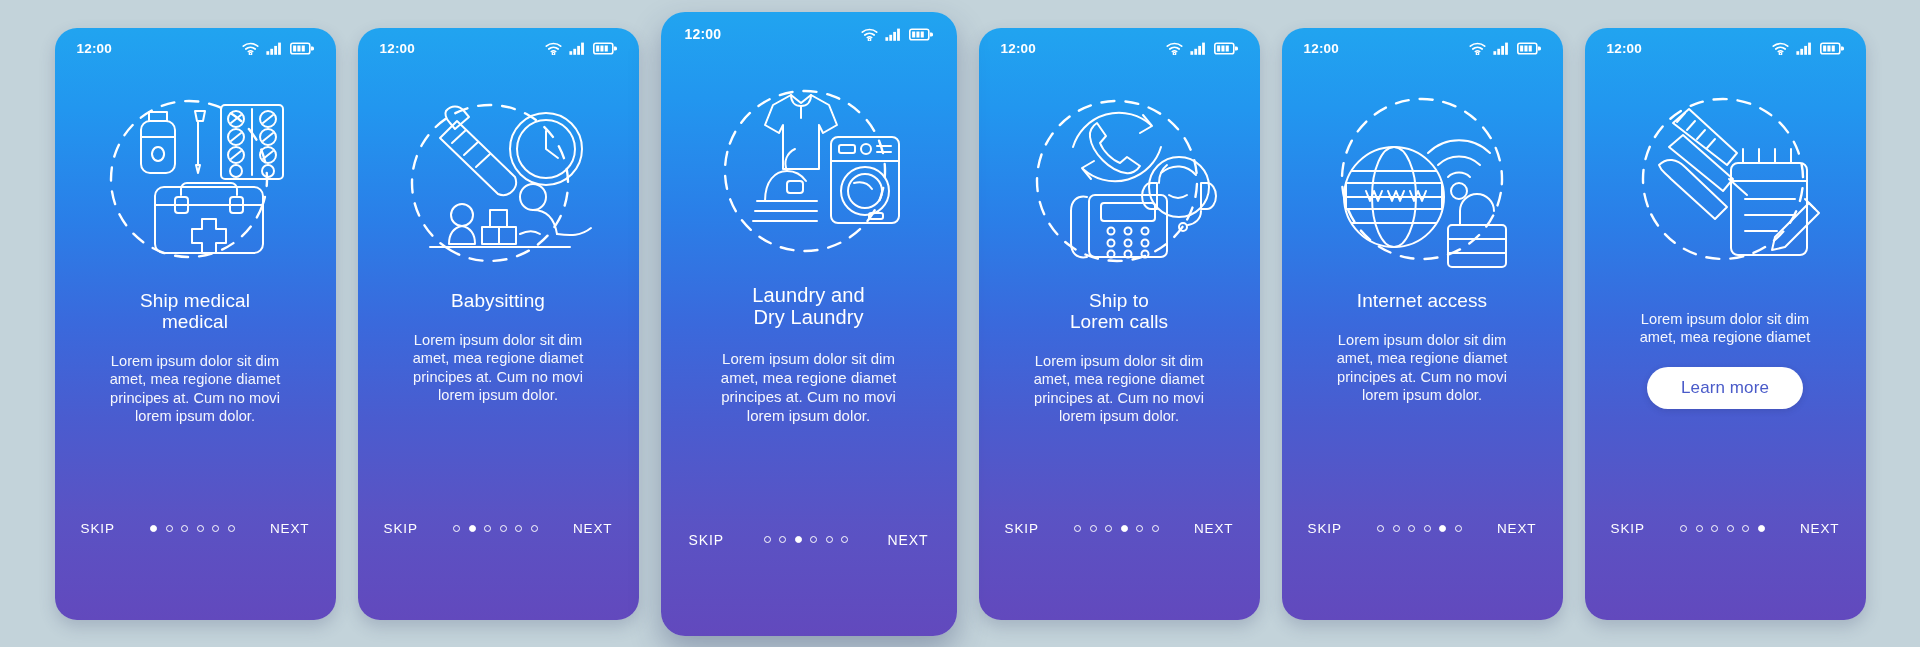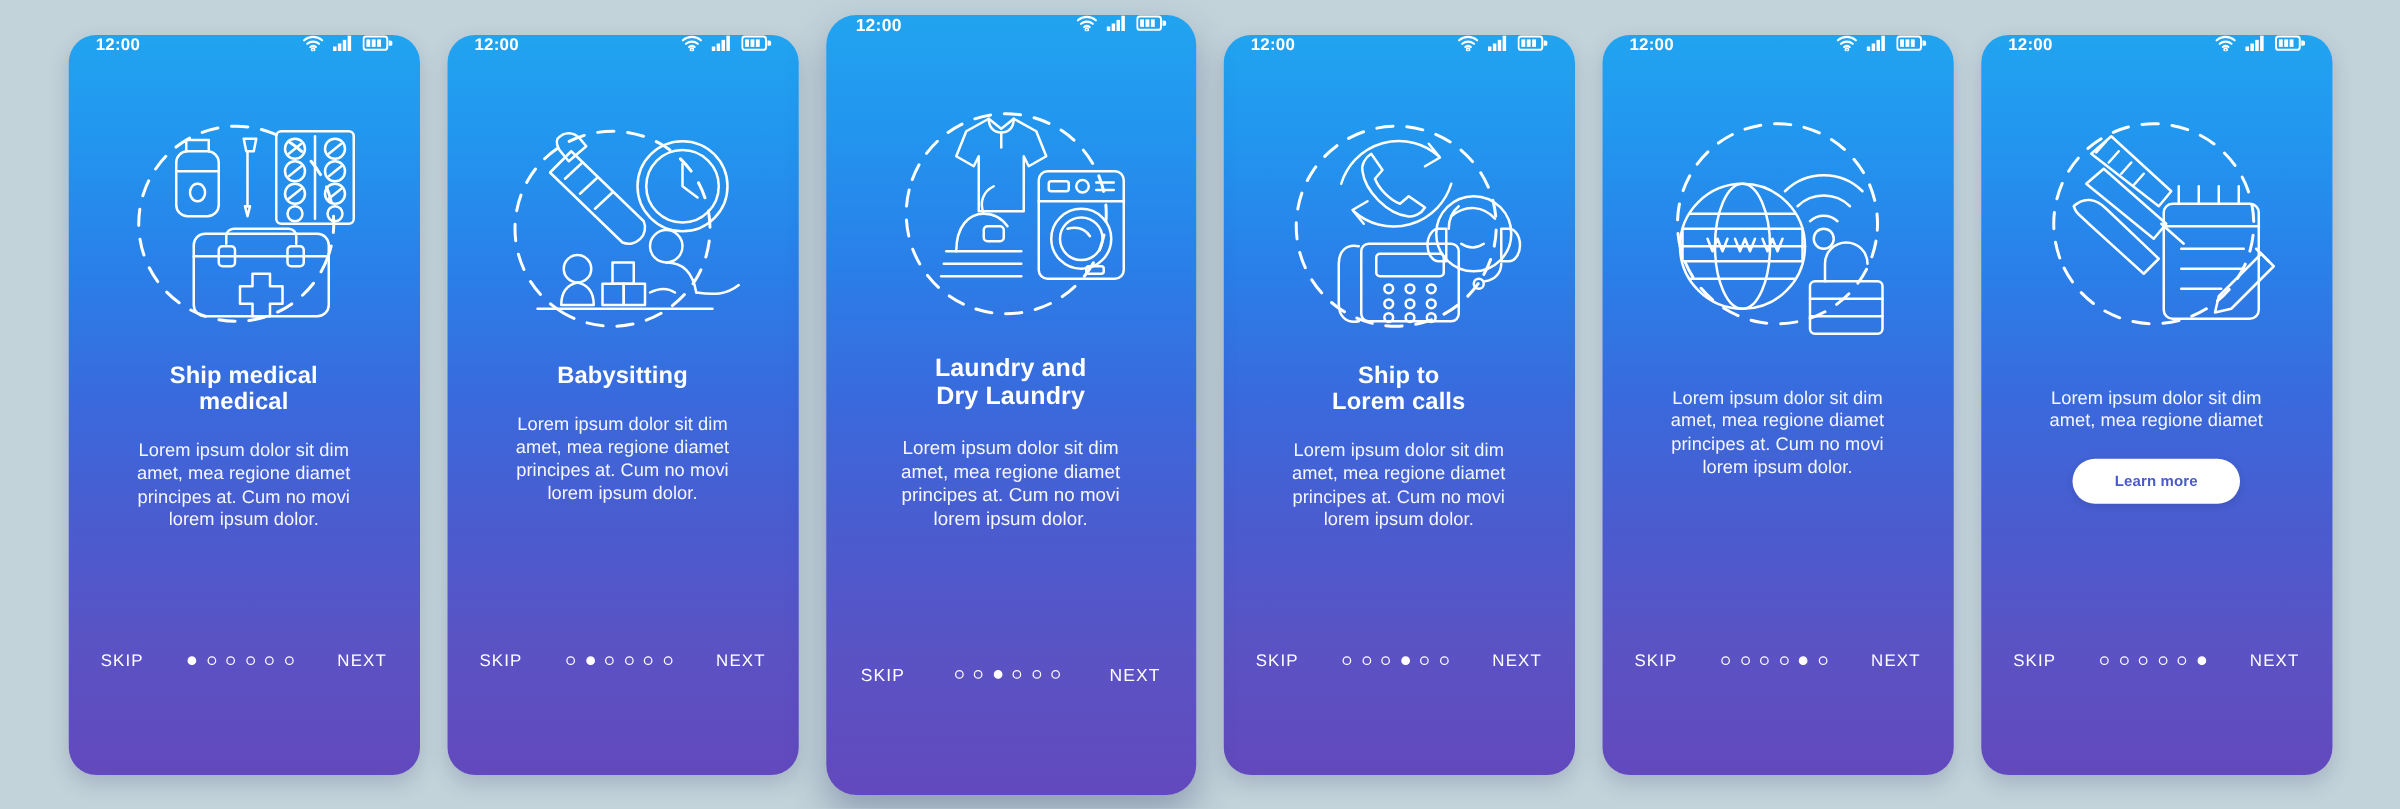--- a/index.html
+++ b/index.html
@@ -48,21 +48,21 @@
     box-shadow: 0 14px 30px rgba(45,55,100,0.34);
     z-index: 5;
   }
 
   
   .statusbar {
     position: absolute;
     top: 0; left: 0; right: 0;
     height: 42px;
     display: flex;
-    align-items: flex-start;
+    align-items: center;
     justify-content: space-between;
     padding: 0 22px;
     gap: 17px;
   }
   .card.featured .statusbar { height: 45px; padding: 0 24px; }
   .clock {
     font-size: 13.5px;
     font-weight: 600;
     letter-spacing: .2px;
     color: #fff;
@@ -92,21 +92,21 @@
     position: absolute;
     left: 0; right: 0;
     top: 262px;
     padding: 0 20px;
     text-align: center;
   }
   .card.featured .textblock { top: 272px; padding: 0 22px; text-align: center; }
   .title {
     font-size: 19px;
     line-height: 21px;
-    font-weight: 700;
+    font-weight: 400;
     color: #ffffff;
     letter-spacing: .1px;
   }
   .card.featured .title { font-size: 20px; line-height: 22px; }
   .desc {
     margin-top: 20px;
     font-size: 14.6px;
     line-height: 18.5px;
     color: rgba(255,255,255,.95);
     letter-spacing: .05px;
@@ -114,26 +114,25 @@
   .card.featured .desc { font-size: 15px; line-height: 19px; margin-top: 21px; }
 
   .learn-btn {
     display: inline-block;
     margin-top: 20px;
     background: #ffffff;
     color: #4a5bc9;
     border: none;
     border-radius: 22px;
     padding: 11px 34px;
-    font-size: 12px;
+    font-size: 17px;
     font-family: "Liberation Sans", sans-serif;
     letter-spacing: .1px;
     cursor: pointer;
     box-shadow: 0 2px 6px rgba(40,40,90,.18);
-    font-weight: bold;
   }
 
   
   .nav {
     position: absolute;
     left: 0; right: 0;
     bottom: 84px;
     display: flex;
     align-items: center;
     justify-content: space-between;
@@ -522,20 +521,21 @@
         <path d="M116 78a30 30 0 0 1 42 0"></path>
         <path d="M126 90a16 16 0 0 1 22 0"></path>
         <circle cx="137" cy="104" r="8"></circle>
         <rect x="126" y="138" width="58" height="42" rx="4"></rect>
         <path d="M138 138v-14a17 17 0 0 1 34 0"></path>
         <path d="M126 152h58M126 166h58"></path>
       </g>
     </svg>
         </div>
         <div class="textblock">
+          <div class="title"><span>Internet access</span></div>
           <div class="desc"><span>Lorem ipsum dolor sit dim</span><br><span>amet, mea regione diamet</span><br><span>principes at. Cum no movi</span><br><span>lorem ipsum dolor.</span></div>
         </div>
         <div class="nav">
           <div class="nav-side">SKIP</div>
           <div class="dots">
             <span class="dot"></span>
             <span class="dot"></span>
             <span class="dot"></span>
             <span class="dot"></span>
             <span class="dot on"></span>

